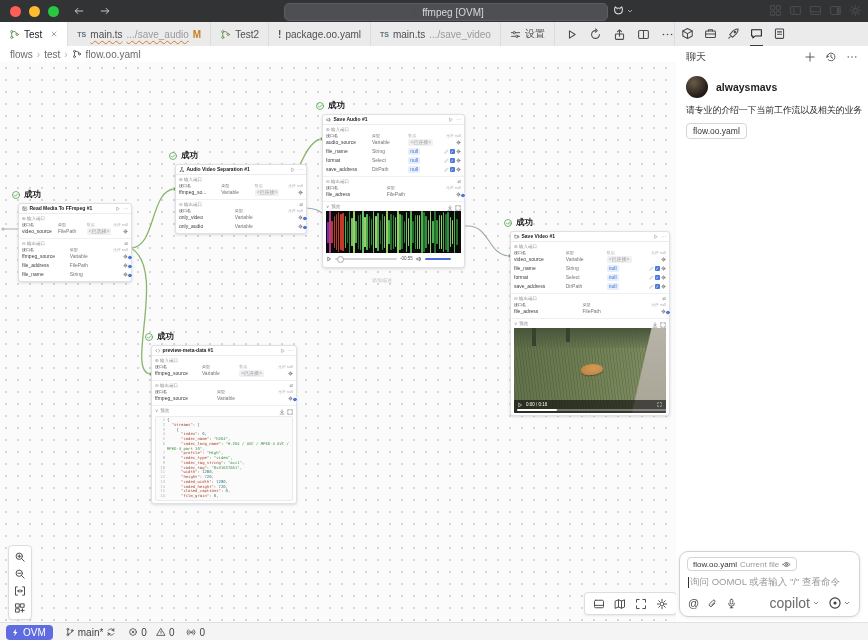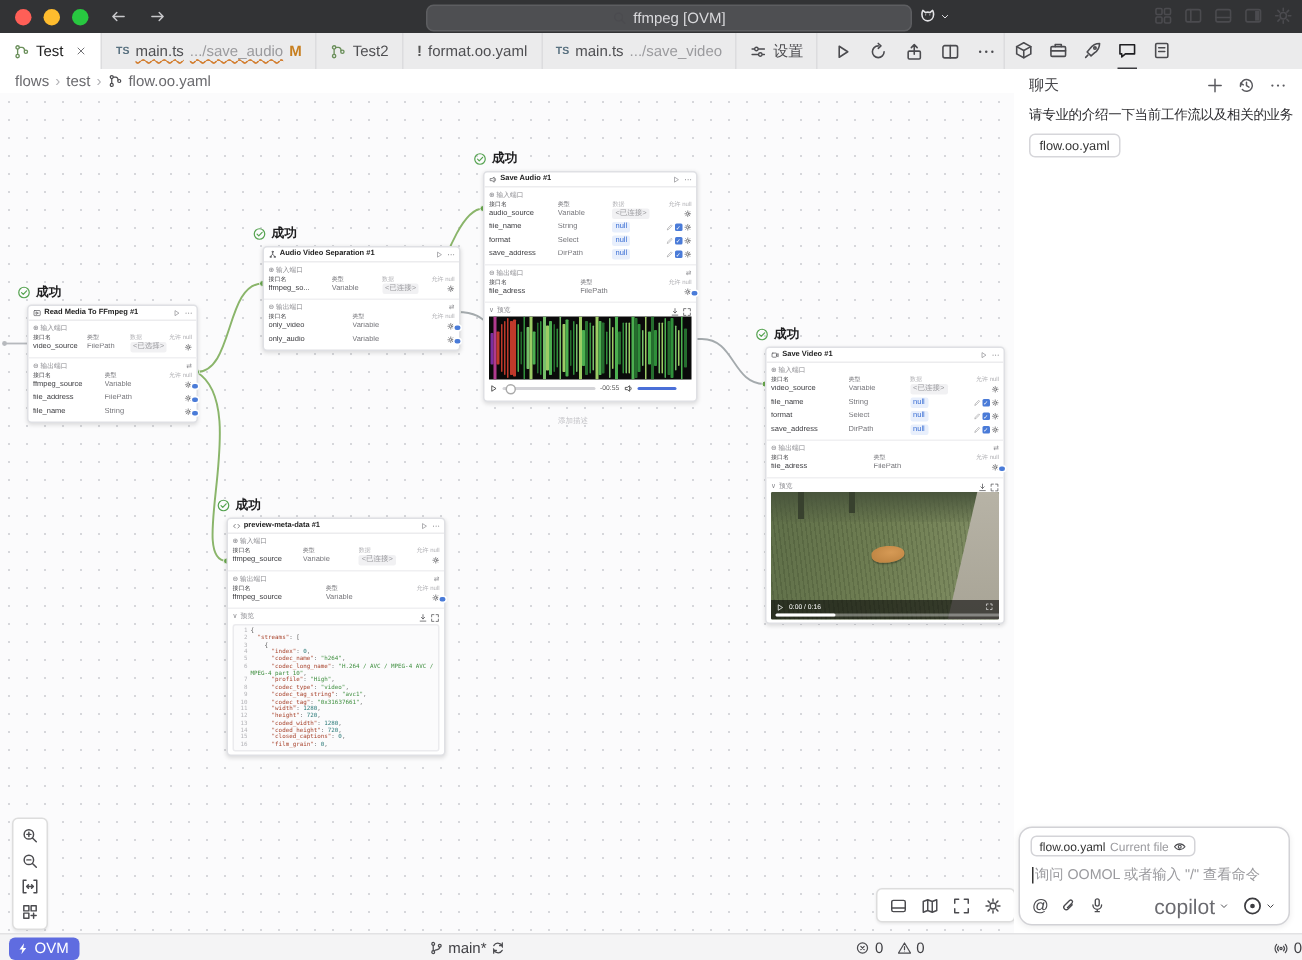--- a/index.html
+++ b/index.html
@@ -102,21 +102,21 @@
   #composer{position:absolute;left:679px;top:551px;width:179px;height:64px;background:#fff;border:1px solid #d2d2d6;border-radius:9px;box-shadow:0 1px 4px rgba(0,0,0,.08);}
   #comp-chip{display:inline-flex;align-items:center;gap:3px;border:1px solid #d4d4d8;border-radius:4px;padding:1.5px 5px;font-size:8px;color:#333;margin:5px 0 0 7px;}
   #comp-chip .dim2{color:#9a9a9e;}
   #comp-input{display:flex;align-items:center;padding:5px 8px 0;font-size:9.5px;color:#9a9a9e;white-space:nowrap;overflow:hidden;}
   .caret{display:inline-block;width:1px;height:11px;background:#333;margin-right:1px;}
   #comp-bottom{display:flex;align-items:center;padding:6px 8px 0;color:#55555a;gap:8px;}
   #comp-bottom .sp{flex:1;}
   #model-pick{display:flex;align-items:center;gap:2px;font-size:14px;color:#6b6b70;}
   #send-btn{display:flex;align-items:center;gap:1px;color:#3c3c40;}
   
-  #statusbar{position:absolute;left:0;top:622px;width:868px;height:18px;background:#f4f4f5;border-top:1px solid #e2e2e4;display:flex;align-items:center;font-size:10px;color:#3f3f43;justify-content:space-between;}
+  #statusbar{position:absolute;left:0;top:622px;width:868px;height:18px;background:#f4f4f5;border-top:1px solid #e2e2e4;display:flex;align-items:center;font-size:10px;color:#3f3f43;}
   #env-pill{display:flex;align-items:center;gap:3px;background:#5f6ce0;color:#fff;border-radius:4px;padding:1px 7px 1px 5px;margin-left:6px;font-size:10px;height:13px;}
   .sb-item{display:flex;align-items:center;gap:3px;margin-left:12px;}
 </style>
 </head>
 <body>
 
 <div id="app">
 
   <div id="titlebar">
     <span class="tl r"></span>
@@ -217,21 +217,21 @@
               <circle cx="4" cy="3.8" r="1.6"></circle>
               <circle cx="4" cy="12.2" r="1.6"></circle>
               <circle cx="12" cy="8" r="1.6"></circle>
               <path d="M4 5.6v4.8M5.8 3.8h2.4A2.6 2.6 0 0 1 10.6 7"></path>
             </svg>
           </span>
           <span class="lbl">Test2</span>
         </div>
         <div class="tab">
           <span class="warnico">!</span>
-          <span class="lbl">format.oo.yaml</span>
+          <span class="lbl">package.oo.yaml</span>
         </div>
         <div class="tab">
           <span class="tsico">TS</span>
           <span class="lbl">main.ts</span>
           <span class="dim">.../save_video</span>
         </div>
         <div class="tab">
           <span class="ico">
             <svg width="11" height="11" viewBox="0 0 16 16" fill="none" stroke="currentColor" stroke-width="1.3" stroke-linecap="round" stroke-linejoin="round">
               <path d="M2 5.3h12M2 10.7h12"></path>
@@ -1216,20 +1216,24 @@
           </svg>
         </span>
       <span class="hic ico" id="hic-more">
           <svg width="12" height="12" viewBox="0 0 16 16" fill="none" stroke="currentColor" stroke-width="1.3" stroke-linecap="round" stroke-linejoin="round">
             <circle cx="3" cy="8" r="1" fill="currentColor" stroke="none"></circle>
             <circle cx="8" cy="8" r="1" fill="currentColor" stroke="none"></circle>
             <circle cx="13" cy="8" r="1" fill="currentColor" stroke="none"></circle>
           </svg>
         </span>
     </div>
+    <div id="user-row">
+      <span class="avatar"></span>
+      <span id="user-name">alwaysmavs</span>
+    </div>
     <div id="user-msg">请专业的介绍一下当前工作流以及相关的业务</div>
     <span class="filechip">
       <span>flow.oo.yaml</span>
     </span>
   </div>
 
   <div id="composer">
     <span id="comp-chip">
       <span>flow.oo.yaml</span>
       <span class="dim2">Current file</span>

